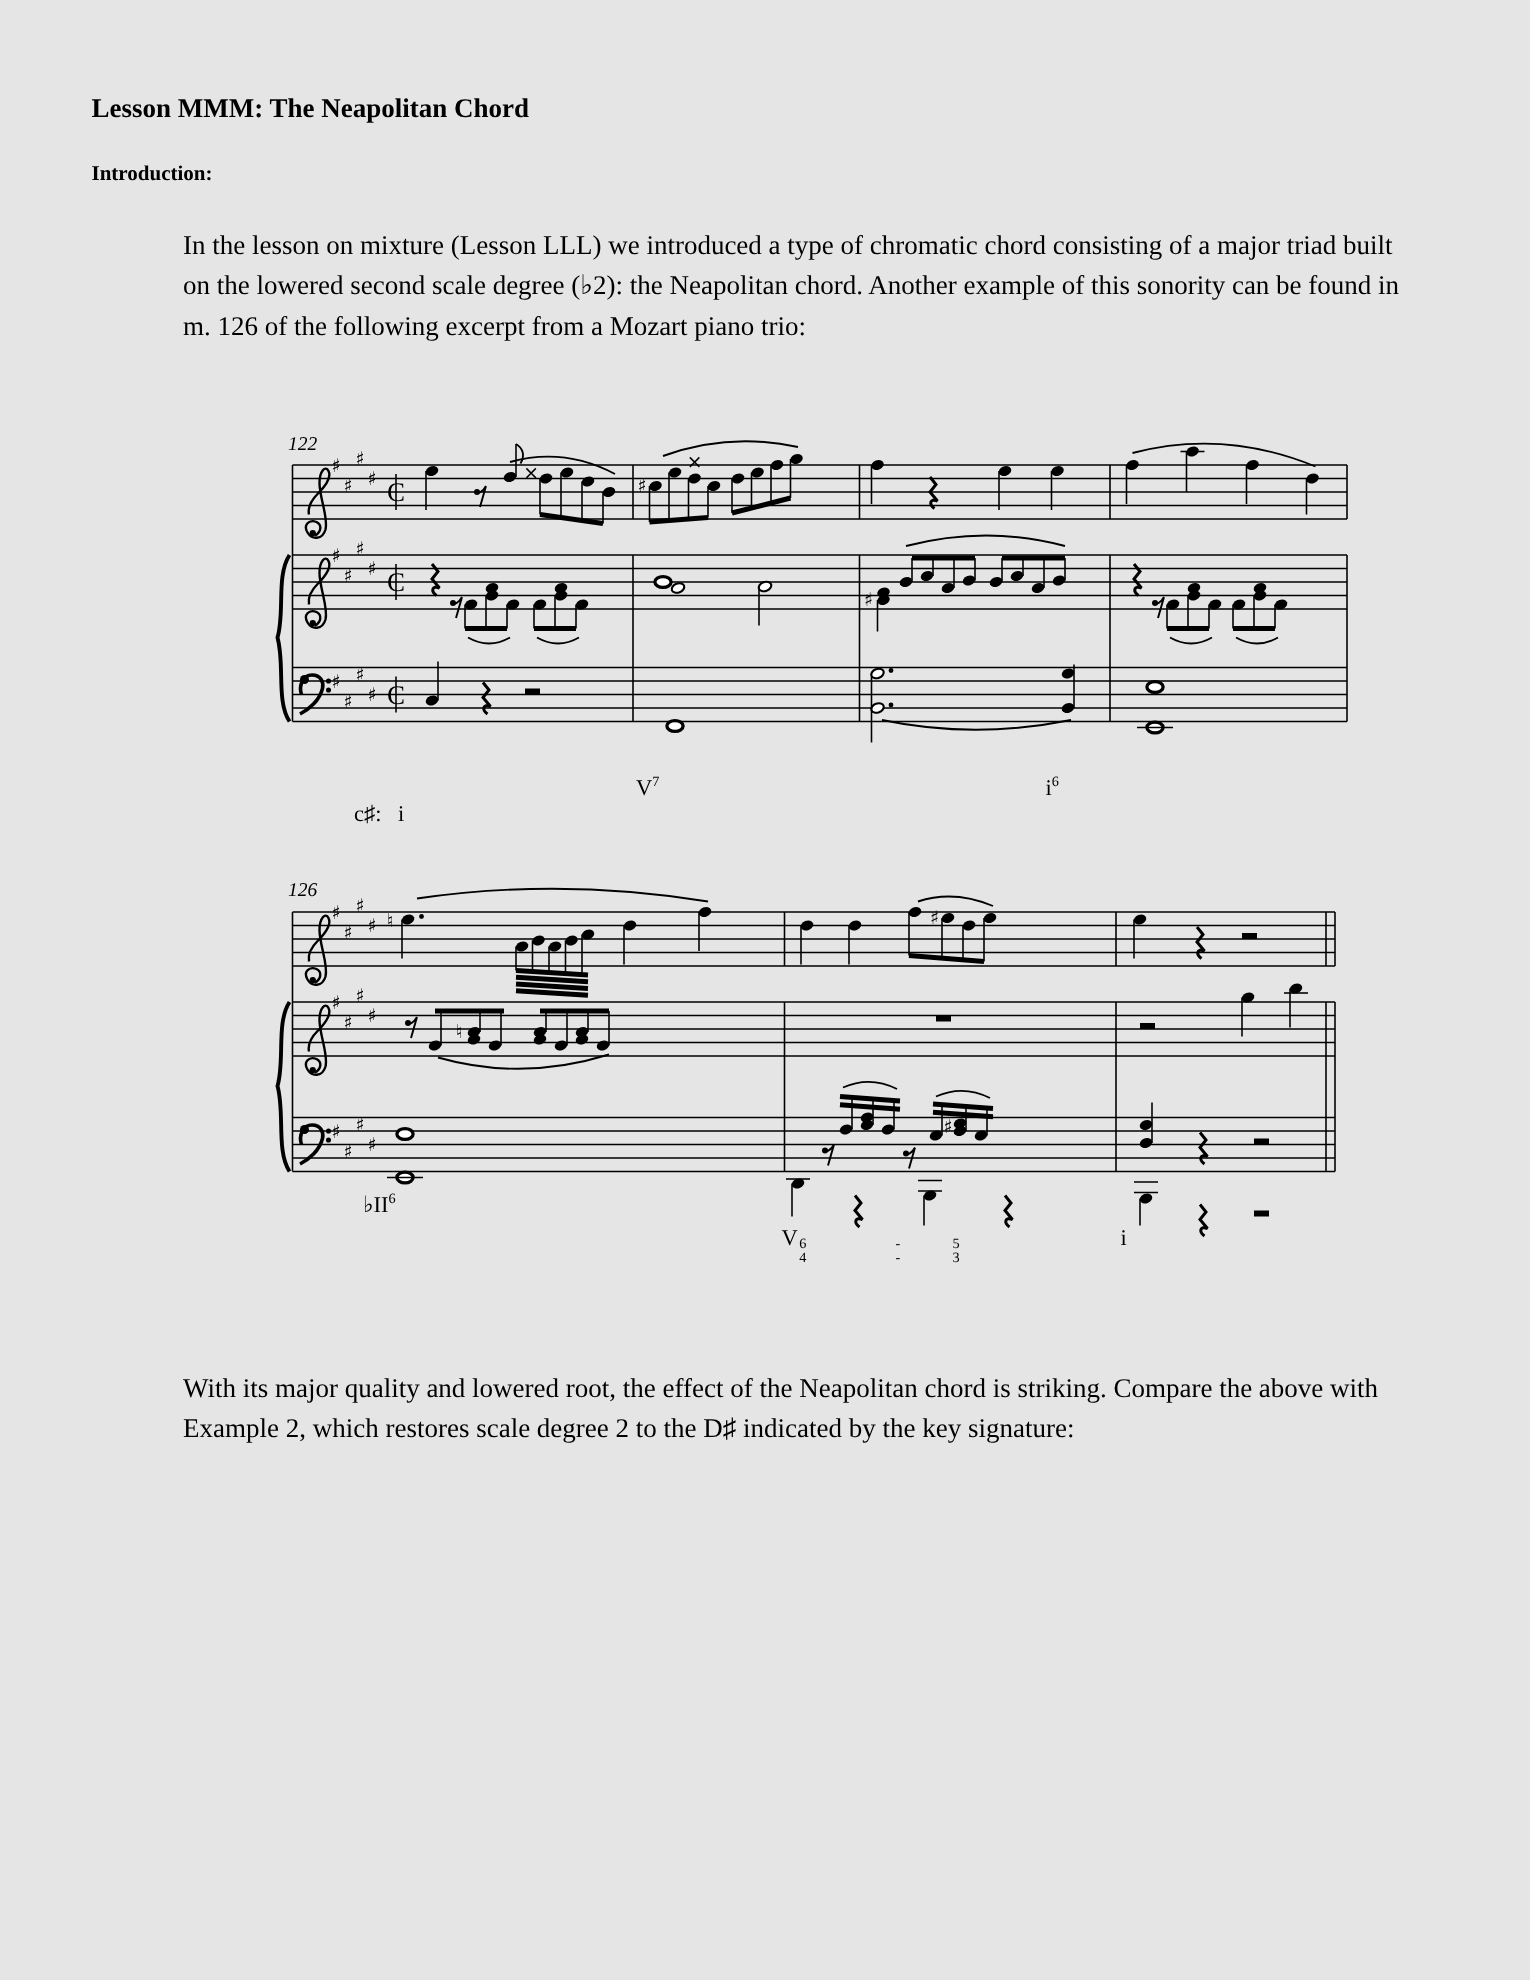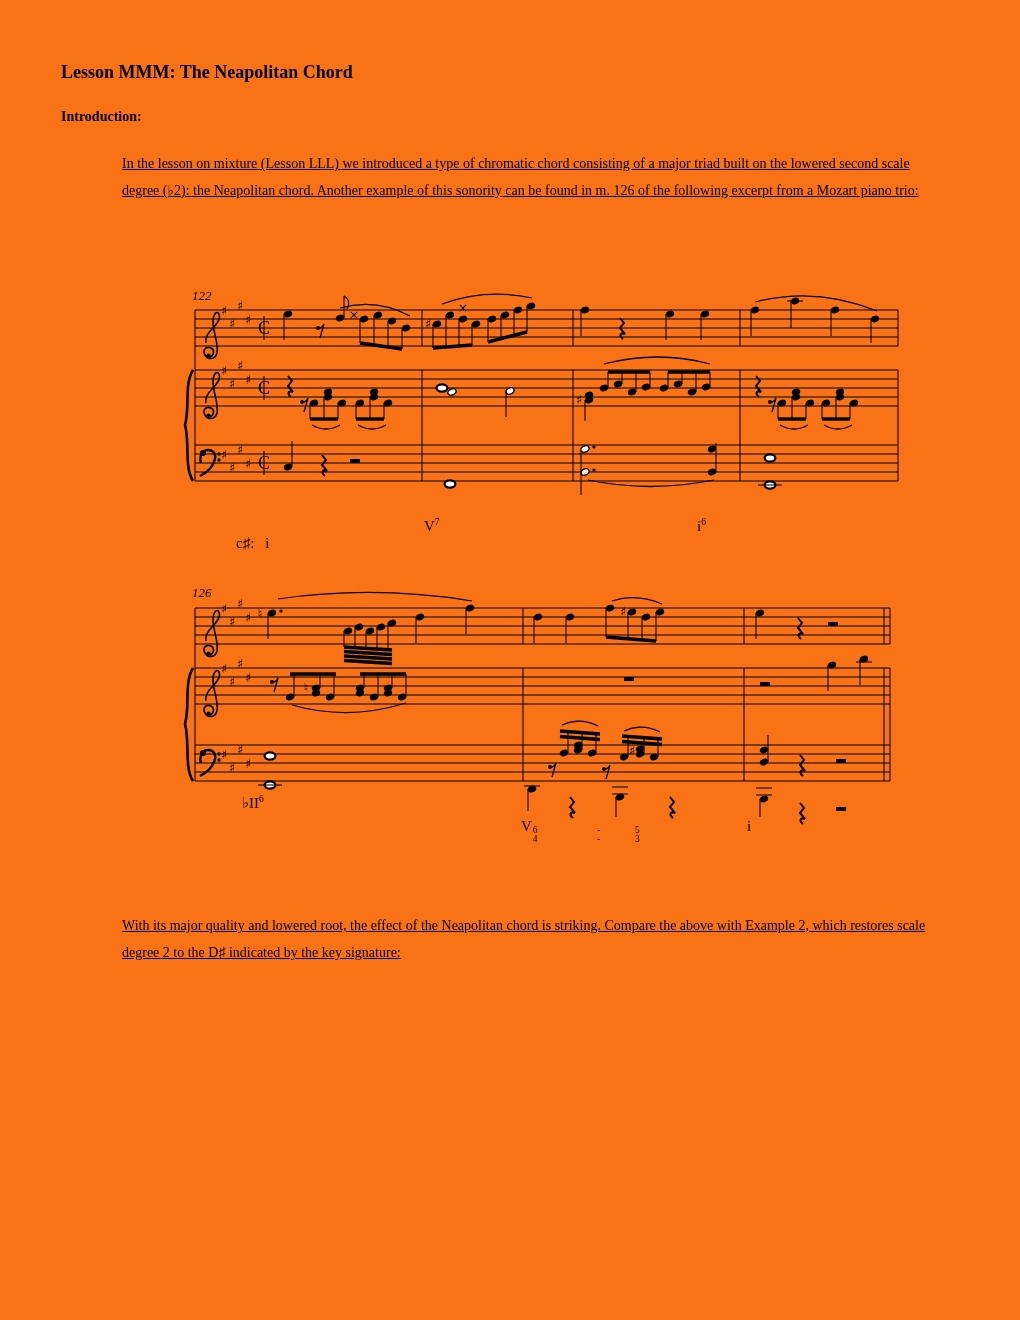--- a/index.html
+++ b/index.html
@@ -1,21 +1,21 @@
 <!DOCTYPE html>
 <html><head>
 <meta charset="utf-8">
 <style>
   html,body{margin:0;padding:0;background:#fff;}
-  .page{position:relative;width:1020px;height:1320px;background:#f97316;overflow:hidden;
+  .page{position:relative;width:1020px;height:1320px;background:#e5e5e5;overflow:hidden;
         font-family:"Liberation Serif","DejaVu Sans",serif;color:#000;}
   .abs{position:absolute;}
   .title{font-weight:bold;font-size:18px;white-space:nowrap;}
   .heading{font-weight:bold;font-size:14px;}
-  .body-par{font-size:14px;line-height:27px;text-decoration:underline;}
+  .body-par{font-size:18px;line-height:27px;}
   .caption{font-size:18px;white-space:nowrap;}
   svg{position:absolute;overflow:visible;}
   .sl{fill:none;stroke:#000;stroke-width:1.05;}
   .bm{fill:none;stroke:#000;stroke-width:3.4;}
   .sr{fill:none;stroke:#000;stroke-width:1.25;}
   .acc{font:12.5px "DejaVu Sans",sans-serif;fill:#000;text-anchor:middle;}
   .mnum{font:italic 13px "Liberation Serif",serif;fill:#000;}
   .ct{font:18px "Liberation Serif",serif;fill:#000;text-anchor:middle;}
   .chord{position:absolute;font-size:15px;white-space:nowrap;}
   .chord sup{font-size:9.5px;}

